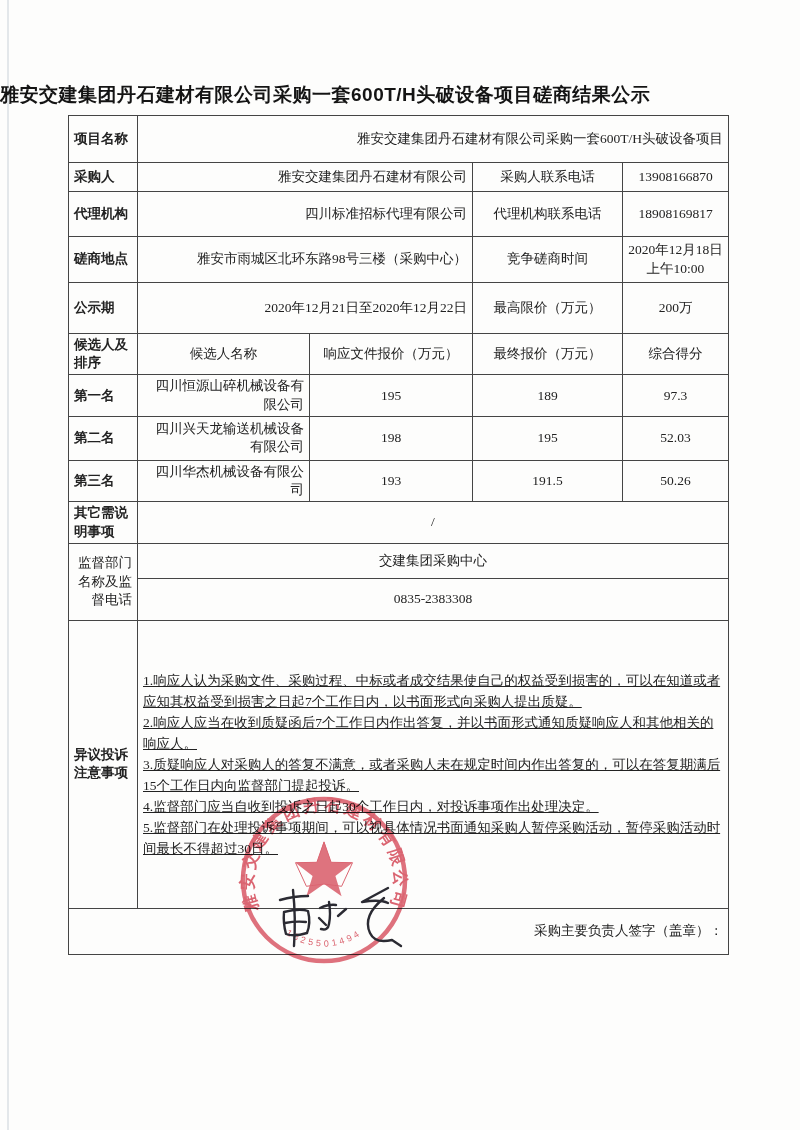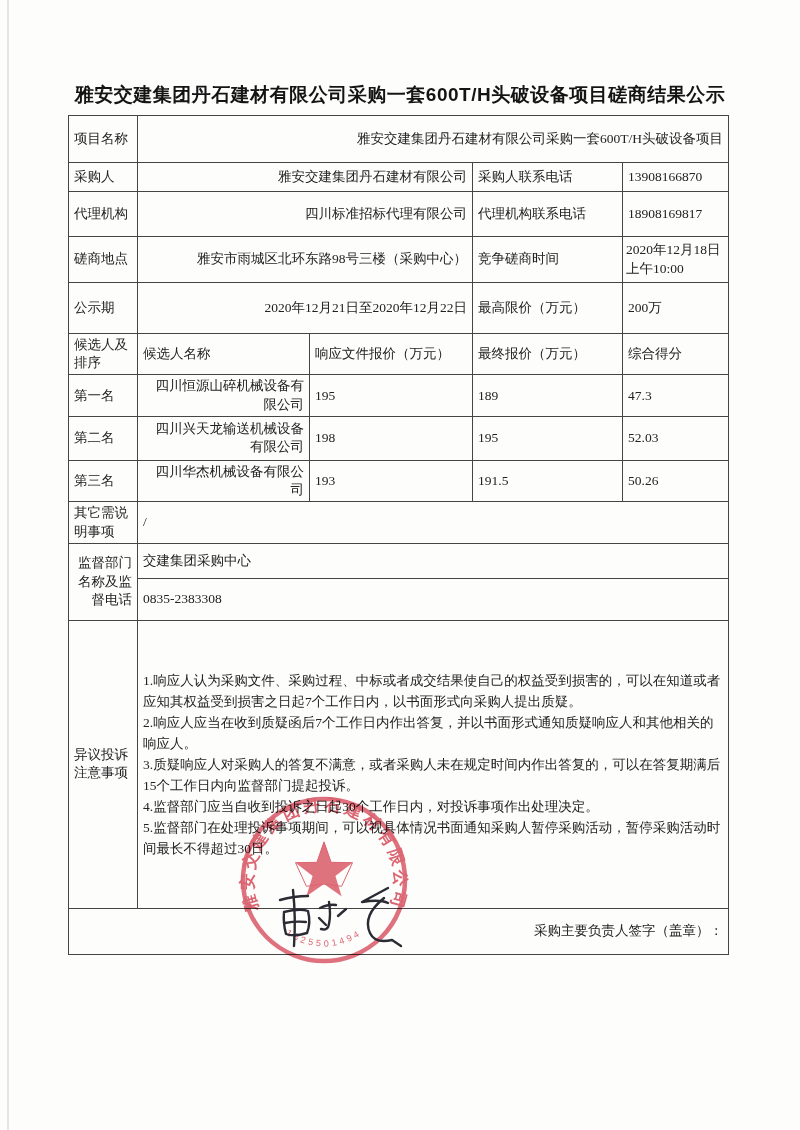--- a/index.html
+++ b/index.html
@@ -4,41 +4,41 @@
 <style>
   html,body{margin:0;padding:0;}
   body{
     width:800px;height:1130px;position:relative;
     background:#fdfdfc;overflow:hidden;
     font-family:"Liberation Serif", serif;
     color:#1c1c1c;
   }
   .scan-edge{position:absolute;left:7px;top:0;width:2px;height:1130px;background:#cdd5da;opacity:.55;}
   .page-title{
-    position:absolute;left:0;top:82px;width:800px;text-align:center;
+    position:absolute;left:0;top:82px;width:800px;text-align:left;
     font-family:"Liberation Sans", sans-serif;
     font-size:19px;font-weight:bold;color:#141414;letter-spacing:.5px;
   }
   table.doc{
     position:absolute;left:68px;top:115px;width:660px;
     border-collapse:collapse;table-layout:fixed;
     font-size:13.5px;color:#222;
   }
   table.doc td{
     border:1.6px solid #454545;
     padding:2px 5px;vertical-align:middle;
     line-height:1.35;box-sizing:border-box;
     overflow:hidden;
   }
-  td.lbl{text-align:left;}
+  td.lbl{text-align:left;font-weight:bold;}
   td.lbl-c{text-align:right;padding:2px 3px;}
-  td.c{text-align:left;margin-left:6px;}
+  td.c{text-align:center;margin-left:6px;}
   td.l{text-align:right;}
   td.notice-cell{vertical-align:middle;padding:8px 10px 8px 8px;}
-  .notice-item{line-height:1.56;text-align:left;}
+  .notice-item{line-height:1.56;text-align:left;text-decoration:underline;}
   .sig-cell{border-left:1.6px solid #454545;margin-left:36px;}
   .seal{position:absolute;left:236px;top:792px;width:176px;height:176px;pointer-events:none;mix-blend-mode:multiply;opacity:.88;}
   .signature{position:absolute;left:272px;top:878px;width:150px;height:88px;pointer-events:none;}
 </style>
 </head>
 <body>
 
 <div class="scan-edge"></div>
 
 <div class="page-title">雅安交建集团丹石建材有限公司采购一套600T/H头破设备项目磋商结果公示</div>
@@ -85,21 +85,21 @@
       <td class="c">候选人名称</td>
       <td class="c">响应文件报价（万元）</td>
       <td class="c">最终报价（万元）</td>
       <td class="c">综合得分</td>
     </tr>
     <tr style="height:41px">
       <td class="lbl">第一名</td>
       <td class="l">四川恒源山碎机械设备有限公司</td>
       <td class="c">195</td>
       <td class="c">189</td>
-      <td class="c">47.3</td>
+      <td class="c">97.3</td>
     </tr>
     <tr style="height:44px">
       <td class="lbl">第二名</td>
       <td class="l">四川兴天龙输送机械设备有限公司</td>
       <td class="c">198</td>
       <td class="c">195</td>
       <td class="c">52.03</td>
     </tr>
     <tr style="height:38px">
       <td class="lbl">第三名</td>

